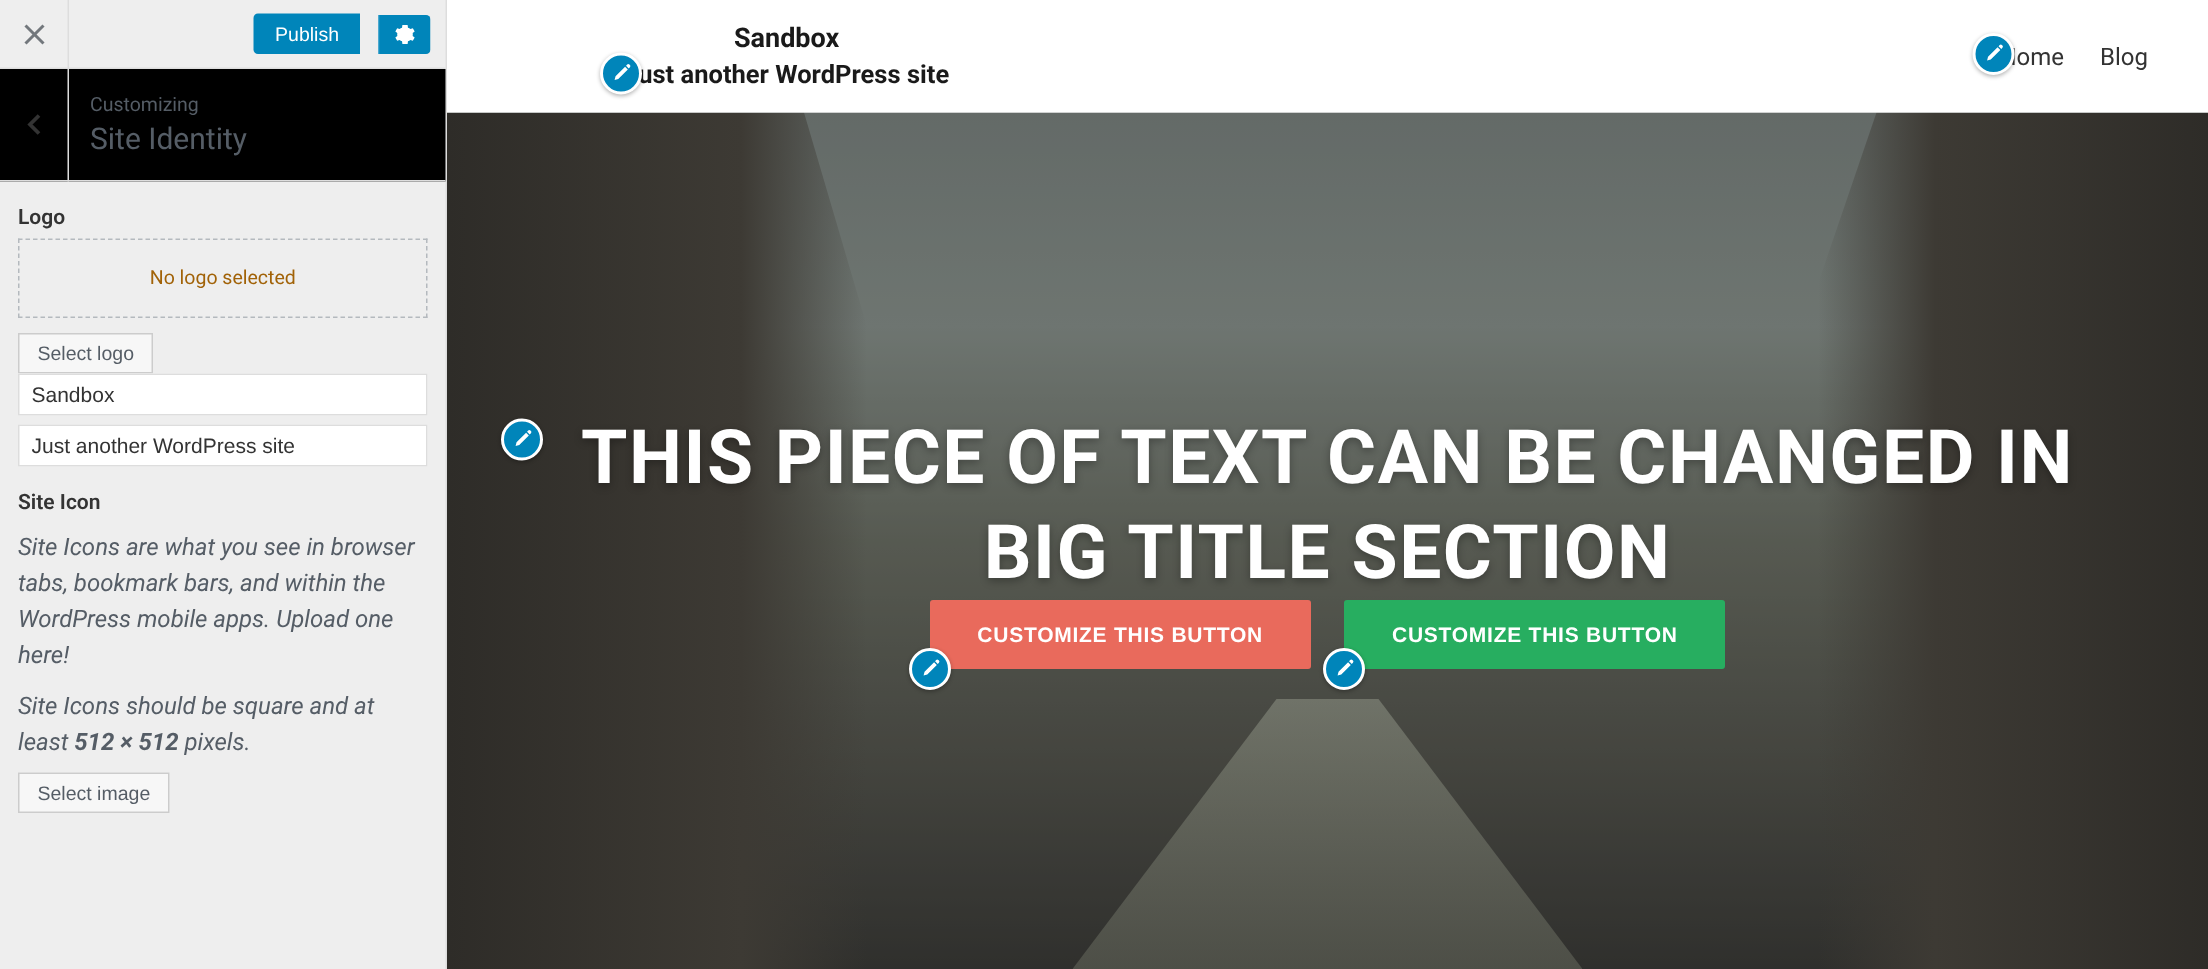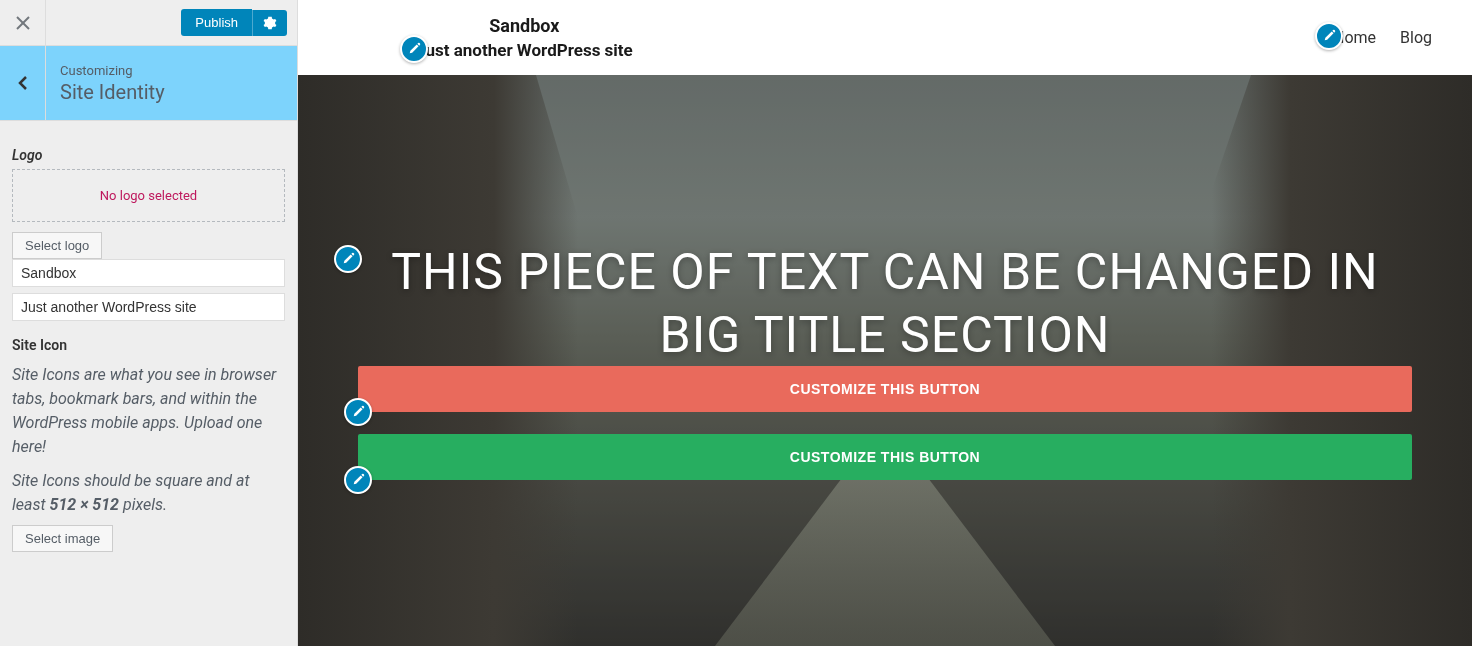--- a/index.html
+++ b/index.html
@@ -5,34 +5,34 @@
 * { box-sizing: border-box; margin: 0; padding: 0; }
 body { font-family: -apple-system, BlinkMacSystemFont, "Segoe UI", Roboto, sans-serif; width: 1472px; height: 646px; overflow: hidden; }
 
 .app { display: flex; width: 100%; height: 100%; }
 
 
 .sidebar { width: 298px; background: #eee; border-right: 1px solid #ddd; display: flex; flex-direction: column; }
 
 .sidebar-top { display: flex; align-items: center; height: 46px; border-bottom: 1px solid #ddd; }
 .close-btn { width: 46px; height: 46px; display: flex; align-items: center; justify-content: center; border-right: 1px solid #ddd; font-size: 18px; color: #72777c; cursor: pointer; }
-.sidebar-top-right { flex: 1; display: flex; justify-content: flex-end; align-items: center; padding-right: 10px; gap: 0; }
+.sidebar-top-right { flex: 1; display: flex; justify-content: flex-end; align-items: center; padding-right: 10px; gap: 12px; }
 .publish-btn { background: #0085ba; color: #fff; border: none; padding: 6px 14px; font-size: 13px; cursor: pointer; border-top-left-radius: 3px; border-bottom-left-radius: 3px; }
 .gear-btn { background: #0085ba; color: #fff; border: none; padding: 6px 10px; cursor: pointer; border-top-right-radius: 3px; border-bottom-right-radius: 3px; border-left: 1px solid rgba(255,255,255,0.3); display: flex; align-items: center; }
 
-.panel-header { display: flex; align-items: center; height: 75px; border-bottom: 1px solid #ddd; background: #7dd3fc; }
+.panel-header { display: flex; align-items: center; height: 75px; border-bottom: 1px solid #ddd; background: #000000; }
 .back-btn { width: 46px; height: 75px; display: flex; align-items: center; justify-content: center; border-right: 1px solid #ddd; cursor: pointer; font-size: 18px; }
 .panel-title-wrap { padding-left: 14px; }
 .customizing-text { font-size: 13px; color: #555d66; }
 .panel-title { font-size: 20px; font-weight: 400; color: #555d66; margin-top: 2px; }
 
 .panel-body { padding: 12px 12px; overflow-y: auto; flex: 1; font-size: 13px; color: #555d66; }
 .field-label { font-weight: 600; font-size: 14px; color: #333; margin-top: 10px; margin-bottom: 6px; display: block; }
-.field-label:first-child { margin-top: 14px; font-style: italic; }
-.dashed-box { border: 1px dashed #b4b9be; text-align: center; padding: 18px 10px; color: #be185d; font-size: 13px; margin-bottom: 10px; background: #eee; }
+.field-label:first-child { margin-top: 4px; }
+.dashed-box { border: 1px dashed #b4b9be; text-align: center; padding: 18px 10px; color: #a16207; font-size: 13px; margin-bottom: 10px; background: #eee; }
 .small-btn { background: #f7f7f7; border: 1px solid #ccc; border-radius: 0; padding: 5px 12px; font-size: 13px; cursor: pointer; color: #555d66; }
 .text-input { width: 100%; padding: 5px 8px; border: 1px solid #ddd; font-size: 14px; color: #333; background: #fff; margin-bottom: 6px; }
 .site-icon-desc { font-style: italic; font-size: 16px; color: #555d66; margin: 10px 0 8px; line-height: 1.5; }
 .site-icon-desc .b { font-weight: bold; }
 
 
 .preview { flex: 1; position: relative; background: #fff; }
 .preview-header { height: 75px; background: #fff; display: flex; align-items: center; justify-content: space-between; padding: 0 40px 0 118px; position: relative; }
 .site-brand { text-align: center; position: relative; }
 .site-title { font-weight: 700; font-size: 18px; color: #1a1a1a; }
@@ -44,22 +44,22 @@
 .edit-badge svg { width: 14px; height: 14px; }
 
 .hero { height: 571px; position: relative; overflow: hidden; display: flex; flex-direction: column; align-items: center; justify-content: center; }
 .hero-bg { position: absolute; inset: 0; background: linear-gradient(to bottom, #8a9490 0%, #9aa59e 25%, #767b6e 50%, #5a5b52 75%, #3a3a36 100%); }
 .hero-bg::before { content: ""; position: absolute; inset: 0; background: rgba(30,30,30,0.35); }
 .building-left { position: absolute; left: 0; top: 0; width: 280px; height: 100%; background: linear-gradient(to right, #2e2c28 0%, #3d3a34 70%, transparent 100%); clip-path: polygon(0 0, 85% 0, 100% 25%, 100% 100%, 0 100%); }
 .building-right { position: absolute; right: 0; top: 0; width: 260px; height: 100%; background: linear-gradient(to left, #2e2c28 0%, #3d3a34 70%, transparent 100%); clip-path: polygon(15% 0, 100% 0, 100% 100%, 0 100%, 0 20%); }
 .canal { position: absolute; bottom: 0; left: 50%; transform: translateX(-50%); width: 340px; height: 180px; background: linear-gradient(to bottom, rgba(150,155,140,0.5), rgba(90,92,82,0.7)); clip-path: polygon(40% 0, 60% 0, 100% 100%, 0 100%); }
 
 .hero-content { position: relative; z-index: 2; text-align: center; padding: 0 60px; }
-.hero-title { color: #fff; font-weight: 400; font-size: 50px; line-height: 1.25; letter-spacing: 1px; text-shadow: 0 2px 6px rgba(0,0,0,0.3); position: relative; }
-.hero-buttons { display: flex; gap: 22px; justify-content: center; flex-direction: column; }
+.hero-title { color: #fff; font-weight: 700; font-size: 50px; line-height: 1.25; letter-spacing: 1px; text-shadow: 0 2px 6px rgba(0,0,0,0.3); position: relative; }
+.hero-buttons { display: flex; gap: 22px; justify-content: center; }
 .hero-btn { border: none; padding: 15px 32px; color: #fff; font-weight: 700; font-size: 14px; letter-spacing: 0.5px; cursor: pointer; position: relative; border-radius: 2px; }
 .hero-btn.red { background: #e96a5c; }
 .hero-btn.green { background: #27ae60; }
 
 .edit-badge.pos-brand { left: -16px; top: 20px; }
 .edit-badge.pos-nav { left: -18px; top: -6px; }
 .nav-wrap { position: relative; }
 .edit-badge.pos-title { left: -24px; top: 4px; }
 .edit-badge.pos-btn { left: -14px; bottom: -14px; }
 </style>

